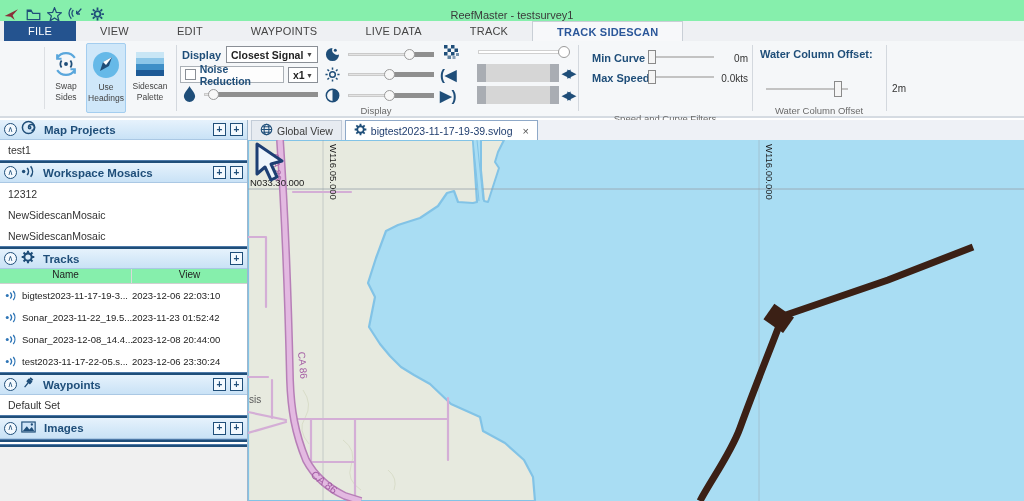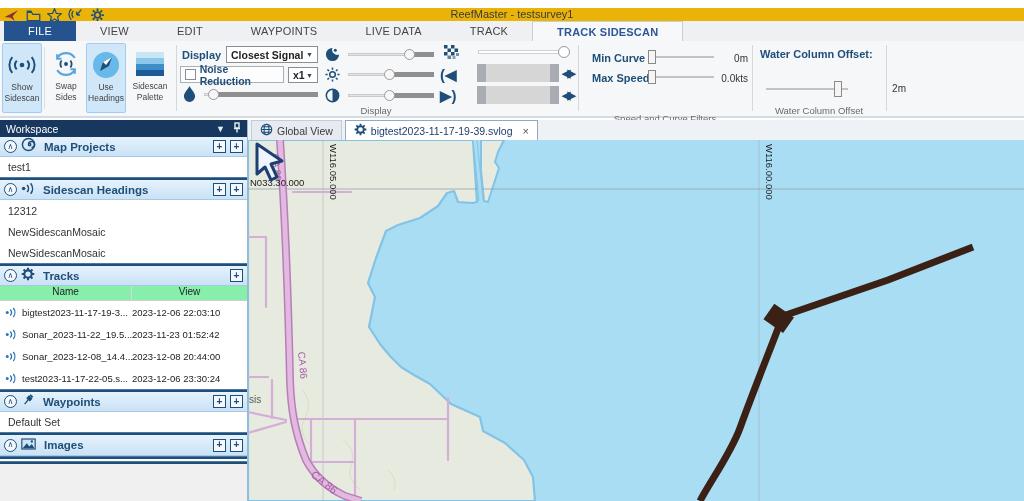--- a/index.html
+++ b/index.html
@@ -1,20 +1,20 @@
 <!DOCTYPE html>
 <html><head>
 <meta charset="utf-8">
 <style>
   * { margin:0; padding:0; box-sizing:border-box; }
   html,body { width:1024px; height:501px; overflow:hidden; font-family:"Liberation Sans",sans-serif; background:#fff; }
   .app { position:relative; width:1024px; height:501px; }
 
   
-  .titlebar { position:absolute; left:0; top:8px; width:1024px; height:21px; background:#eab308; display:flex; align-items:flex-start; }
+  .titlebar { position:absolute; left:0; top:0; width:1024px; height:21px; background:#86efac; display:flex; align-items:flex-end; }
   .tb-icons { display:flex; align-items:center; gap:6px; padding-left:4px; }
   .tb-icons svg { display:block; }
   .tb-title { position:absolute; left:0; right:0; text-align:center; font-size:11px; color:#3a3a3a; pointer-events:none; }
 
   
   .menubar { position:absolute; left:0; top:21px; width:1024px; height:20px; background:#eef0f3; display:flex; align-items:stretch; font-size:11px; }
   .mi { display:flex; align-items:center; padding:0 24px; color:#444; letter-spacing:.2px; cursor:default; }
   .mi.file { background:#24538f; color:#fff; margin-left:4px; }
   .mi.activeTab { background:#f7f8fa; color:#2b579a; border:1px solid #c9cfd6; border-bottom:none; font-weight:bold; }
 
@@ -123,34 +123,20 @@
     <span class="mi">VIEW</span>
     <span class="mi">EDIT</span>
     <span class="mi">WAYPOINTS</span>
     <span class="mi">LIVE DATA</span>
     <span class="mi">TRACK</span>
     <span class="mi activeTab">TRACK SIDESCAN</span>
   </div>
 
   <div class="ribbon">
 
-    <div class="rbtn active" style="left:2px;">
-      <span class="ricon">
-          <svg width="30" height="22" viewBox="0 0 34 24">
-            <g stroke="#1f4e79" stroke-width="2.2" fill="none">
-              <path d="M11,7 a8,8 0 0 0 0,10"></path>
-              <path d="M6,3 a14,14 0 0 0 0,18"></path>
-              <path d="M23,7 a8,8 0 0 1 0,10"></path>
-              <path d="M28,3 a14,14 0 0 1 0,18"></path>
-            </g>
-            <circle cx="17" cy="12" r="2.6" fill="#1f4e79"></circle>
-          </svg>
-        </span>
-      <span class="rlabel">Show Sidescan</span>
-    </div>
     <div style="position:absolute;left:44px;top:6px;height:62px;width:1px;background:#dcdfe3;"></div>
     <div class="rbtn" style="left:46px;">
       <span class="ricon">
           <svg width="30" height="24" viewBox="0 0 34 26">
             <g stroke="#1f4e79" stroke-width="2" fill="none">
               <path d="M12,9 a7,7 0 0 0 0,8"></path>
               <path d="M22,9 a7,7 0 0 1 0,8"></path>
             </g>
             <circle cx="17" cy="13" r="2.2" fill="#1f4e79"></circle>
             <g stroke="#5aa7dc" stroke-width="2.4" fill="none">
@@ -293,32 +279,20 @@
     <div class="sqslider" style="left:766px;top:40px;width:82px;height:16px;">
       <span class="trk" style="top:7px;"></span>
         <span class="th" style="left:68px;height:16px;"></span>
     </div>
     <span style="position:absolute;left:882px;top:42px;width:24px;text-align:right;font-size:10px;color:#333;">2m</span>
     <div class="glabel" style="left:752px;width:134px;">Water Column Offset</div>
     <div class="gsep" style="left:886px;"></div>
   </div>
 
   <div class="workspace">
-    <div class="ws-head">
-      <span>Workspace</span>
-      <span class="right">
-        <span>▼</span>
-        <span><svg width="8" height="11" viewBox="0 0 8 11">
-              <g stroke="#e8eef6" stroke-width="1.4" fill="none">
-                <rect x="2" y="1" width="4" height="5"></rect>
-                <path d="M1,6.5 h6 M4,7 v3.5"></path>
-              </g>
-            </svg></span>
-      </span>
-    </div>
 
     <div class="sec-hd">
       <span class="chev">∧</span>
       <span><svg width="15" height="15" viewBox="0 0 16 16">
             <g stroke="#1f4e79" stroke-width="1.6" fill="none">
               <circle cx="8" cy="8" r="6.5"></circle>
               <path d="M8,8 a3.2,3.2 0 1 1 3.2,3.2 M8,8 a1.2,1.2 0 1 0 1.2,-1.2"></path>
             </g>
           </svg></span>
       <span class="ttl">Map Projects</span>
@@ -333,21 +307,21 @@
 
     <div class="sec-hd">
       <span class="chev">∧</span>
       <span><svg width="14" height="13" viewBox="0 0 16 14">
             <circle cx="3" cy="7" r="2" fill="#1f4e79"></circle>
             <g stroke="#1f4e79" stroke-width="1.8" fill="none">
               <path d="M7,3 a6,6 0 0 1 0,8"></path>
               <path d="M11,1 a9.5,9.5 0 0 1 0,12"></path>
             </g>
           </svg></span>
-      <span class="ttl">Sidescan Headings</span>
+      <span class="ttl">Workspace Mosaics</span>
       <span class="sp"></span>
       <span class="pbox">+</span>
       <span class="pbox">+</span>
     </div>
     <div class="items">
       <div class="item" style="height:21px;">12312</div>
       <div class="item" style="height:21px;">NewSidescanMosaic</div>
       <div class="item" style="height:21px;">NewSidescanMosaic</div>
     </div>
     <div class="sec-div"></div>

